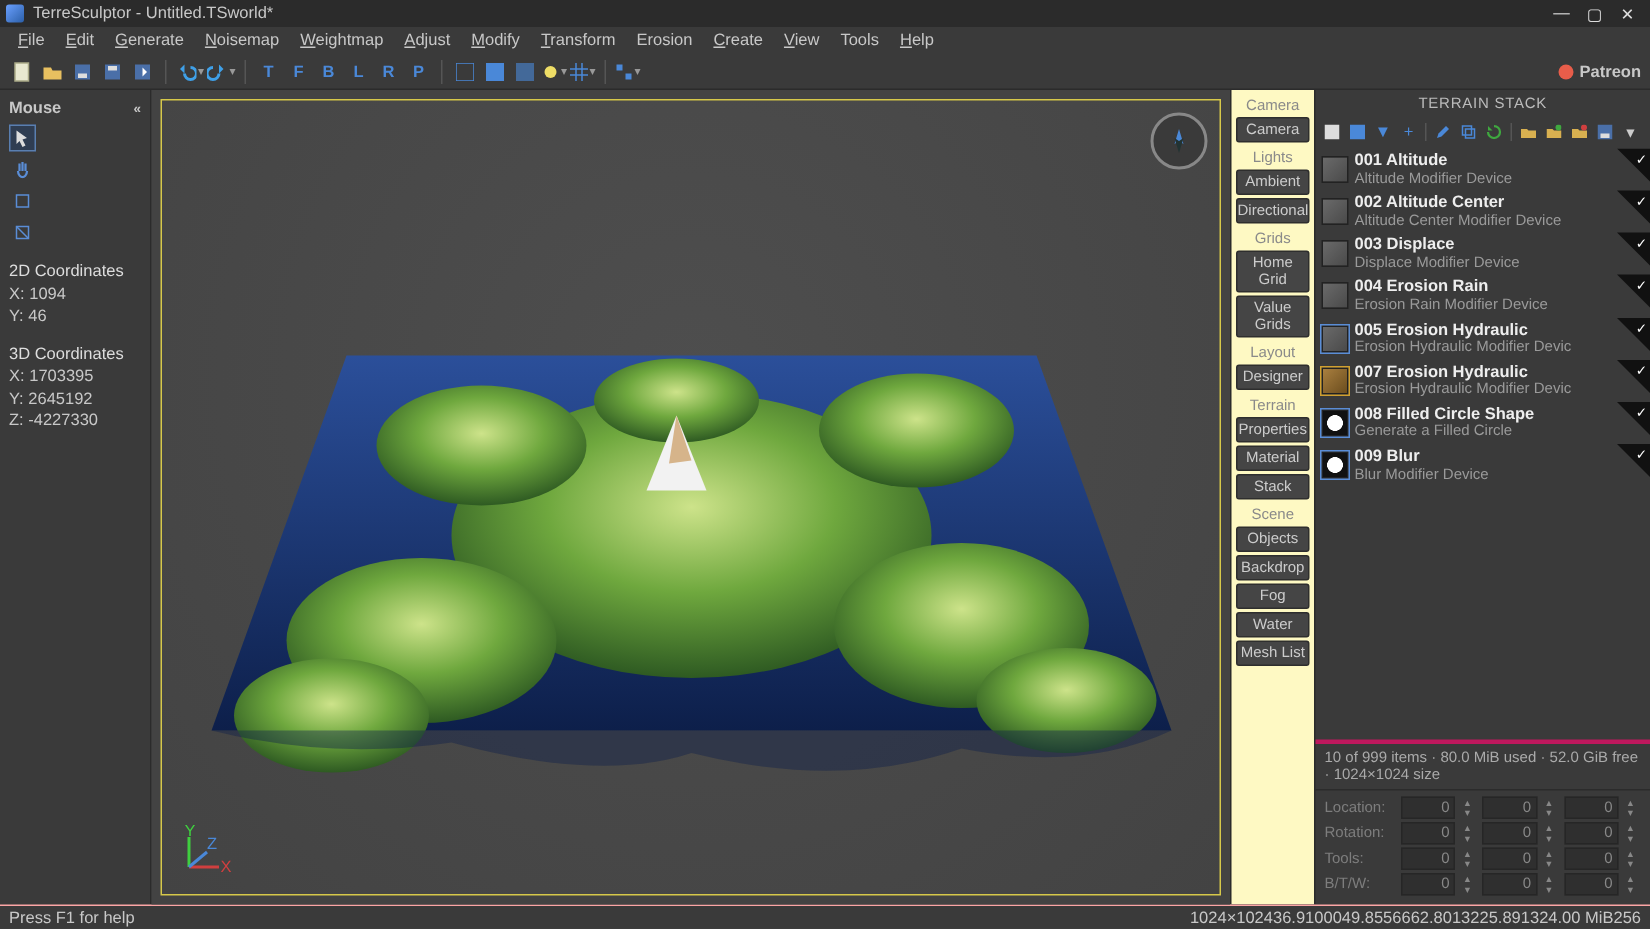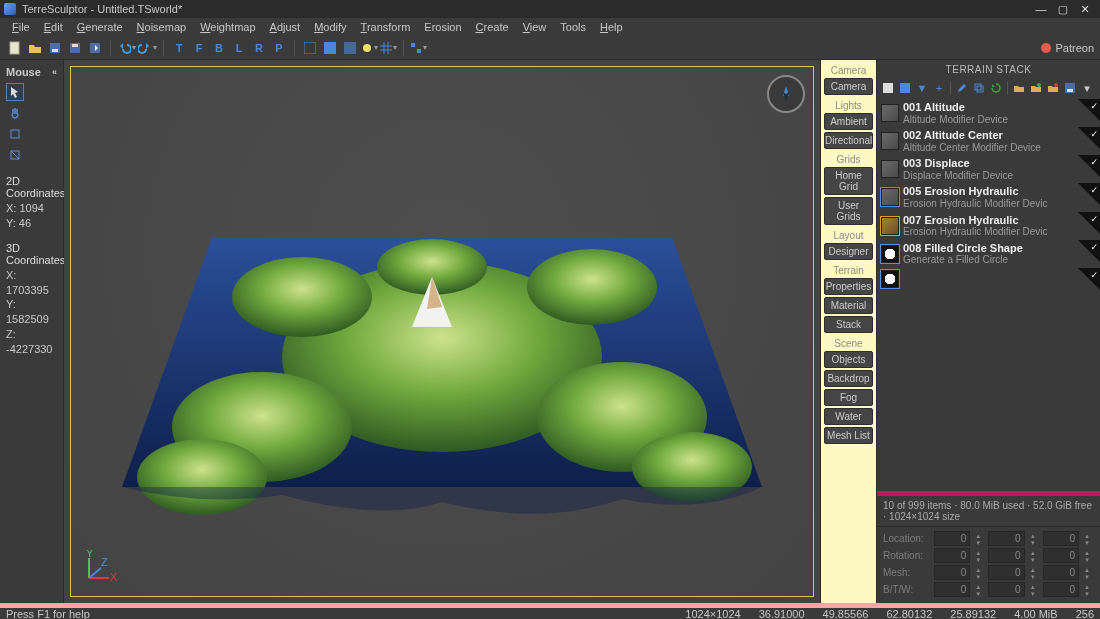--- a/index.html
+++ b/index.html
@@ -12,25 +12,25 @@
 
 .menubar { height:18px; background:#3a3a3a; display:flex; align-items:center; padding-left:6px; gap:2px; }
 .menubar .menu-item { padding:1px 6px; cursor:pointer; }
 .menubar .menu-item .ul { text-decoration:underline; }
 
 .toolbar { height:24px; background:#3a3a3a; border-bottom:1px solid #2b2b2b; display:flex; align-items:center; padding:0 6px; gap:2px; }
 .tbtn { width:18px; height:18px; display:flex; align-items:center; justify-content:center; cursor:pointer; border-radius:2px; }
 .tsep { width:1px; height:16px; background:#555; margin:0 4px; }
 .tdrop { display:flex; align-items:center; cursor:pointer; }
 .tdrop .caret { font-size:8px; margin-left:1px; color:#999; }
-.patreon { margin-left:auto; display:flex; align-items:center; gap:4px; cursor:pointer; color:#e85d4a; font-weight:400; }
+.patreon { margin-left:auto; display:flex; align-items:center; gap:4px; cursor:pointer; color:#e85d4a; font-weight:700; }
 .patreon .dot { width:10px;height:10px;border-radius:50%;background:#e85d4a; }
 
 .main { flex:1; display:flex; min-height:0; }
-.left-panel { width:64px; background:#3a3a3a; border-right:1px solid #2b2b2b; padding:4px 6px; display:flex; flex-direction:column; gap:3px; }
+.left-panel { width:101px; background:#3a3a3a; border-right:1px solid #2b2b2b; padding:4px 6px; display:flex; flex-direction:column; gap:3px; }
 .left-panel .panel-title { font-weight:600; color:#aaa; display:flex; justify-content:space-between; align-items:center; padding:2px 0;}
 .tool-row { display:flex; gap:2px; }
 .tool-btn { width:18px; height:18px; background:#3a3a3a; border:1px solid transparent; display:flex; align-items:center; justify-content:center; cursor:pointer; }
 .tool-btn.sel { border:1px solid #5a7fb0; background:#2f3d52; }
 .coord-block { margin-top:8px; }
 .coord-title { color:#ddd; margin-bottom:2px; }
 .coord-line { color:#bbb; line-height:1.35; }
 
 .viewport-wrap { flex:1; position:relative; background:#434343; }
 .viewport { position:absolute; inset:6px; border:1px solid #d6c84a; background:radial-gradient(circle at 50% 35%,#4e4e4e,#434343); overflow:hidden; }
@@ -54,28 +54,28 @@
 .thumb.gray { background:linear-gradient(135deg,#6a6a6a,#4a4a4a); }
 .thumb.brown { background:linear-gradient(135deg,#a97f3f,#6b4d1e); }
 .thumb.circle { background:radial-gradient(circle,#fff 45%,#111 48%); }
 .stack-item.sel .thumb { outline:1px solid #5a8dd6; }
 .stack-item.gold .thumb { outline:1px solid #d0a030; }
 .stack-text { flex:1; display:flex; flex-direction:column; line-height:1.15; overflow:hidden; }
 .stack-text .name { font-weight:700; color:#eee; white-space:nowrap; overflow:hidden; text-overflow:ellipsis; }
 .stack-text .desc { color:#9a9a9a; font-size:10px; white-space:nowrap; overflow:hidden; text-overflow:ellipsis; }
 .corner { position:absolute; right:0; top:0; width:0; height:0; border-top:22px solid #111; border-left:22px solid transparent; }
 .corner::after { content:"✓"; position:absolute; right:2px; top:-20px; font-size:9px; color:#fff; }
-.stack-status { padding:4px 6px; border-top:5px solid #be185d; color:#aaa; font-size:10px; }
+.stack-status { padding:4px 6px; border-top:3px solid #be185d; color:#aaa; font-size:10px; }
 .transform-grid { padding:4px 6px 6px; display:grid; grid-template-columns:48px repeat(3,1fr 12px); gap:2px 3px; align-items:center; border-top:1px solid #2b2b2b; }
 .transform-grid .lbl { color:#7d7d7d; font-size:10px; }
 .num-field { width:100%; text-align:right; background:#2f2f2f; border:1px solid #262626; padding:1px 3px; color:#888; font-size:10px; }
 .spin { display:flex; flex-direction:column; width:10px; }
 .spin div { height:7px; font-size:7px; line-height:7px; text-align:center; color:#888; cursor:pointer; }
 
-.statusbar { height:16px; background:#3a3a3a; border-top:5px solid #fca5a5; display:flex; align-items:center; padding:0 6px; gap:18px; font-size:10px; color:#bbb; }
+.statusbar { height:16px; background:#3a3a3a; border-top:1px solid #fca5a5; display:flex; align-items:center; padding:0 6px; font-size:10px; color:#bbb; }
 .statusbar .spacer { flex:1; }
 
 svg { display:block; }
 </style>
 </head>
 <body>
 
 <div class="titlebar">
   <div class="app-icon"></div>
   <div class="title">TerreSculptor - Untitled.TSworld*</div>
@@ -231,21 +231,21 @@
     </div>
 
     <div class="coord-block">
       <div class="coord-title">2D Coordinates</div>
       <div class="coord-line"><span>X:</span> <span>1094</span></div>
       <div class="coord-line"><span>Y:</span> <span>46</span></div>
     </div>
     <div class="coord-block">
       <div class="coord-title">3D Coordinates</div>
       <div class="coord-line"><span>X:</span> <span>1703395</span></div>
-      <div class="coord-line"><span>Y:</span> <span>1582509</span></div>
+      <div class="coord-line"><span>Y:</span> <span>2645192</span></div>
       <div class="coord-line"><span>Z:</span> <span>-4227330</span></div>
     </div>
   </div>
 
   <div class="viewport-wrap">
     <div class="viewport">
 
       <svg class="terrain-svg" width="720" height="430" viewBox="0 0 720 430">
         <defs>
           <linearGradient id="water" x1="0" y1="0" x2="0" y2="1">
@@ -295,21 +295,21 @@
 
   <div class="right-group">
     <div class="side-categories" id="categories">
         <div class="cat-head">Camera</div>
         <div class="cat-btn">Camera</div>
         <div class="cat-head">Lights</div>
         <div class="cat-btn">Ambient</div>
         <div class="cat-btn">Directional</div>
         <div class="cat-head">Grids</div>
         <div class="cat-btn">Home Grid</div>
-        <div class="cat-btn">User Grids</div>
+        <div class="cat-btn">Value Grids</div>
         <div class="cat-head">Layout</div>
         <div class="cat-btn">Designer</div>
         <div class="cat-head">Terrain</div>
         <div class="cat-btn">Properties</div>
         <div class="cat-btn">Material</div>
         <div class="cat-btn">Stack</div>
         <div class="cat-head">Scene</div>
         <div class="cat-btn">Objects</div>
         <div class="cat-btn">Backdrop</div>
         <div class="cat-btn">Fog</div>
@@ -393,20 +393,28 @@
             <div class="corner"></div>
           </div>
           <div class="stack-item">
             <div class="thumb gray"></div>
             <div class="stack-text">
               <span class="name">003 Displace</span>
               <span class="desc">Displace Modifier Device</span>
             </div>
             <div class="corner"></div>
           </div>
+          <div class="stack-item">
+            <div class="thumb gray"></div>
+            <div class="stack-text">
+              <span class="name">004 Erosion Rain</span>
+              <span class="desc">Erosion Rain Modifier Device</span>
+            </div>
+            <div class="corner"></div>
+          </div>
           <div class="stack-item sel">
             <div class="thumb gray"></div>
             <div class="stack-text">
               <span class="name">005 Erosion Hydraulic</span>
               <span class="desc">Erosion Hydraulic Modifier Devic</span>
             </div>
             <div class="corner"></div>
           </div>
           <div class="stack-item gold">
             <div class="thumb brown"></div>
@@ -419,20 +427,24 @@
           <div class="stack-item sel">
             <div class="thumb circle"></div>
             <div class="stack-text">
               <span class="name">008 Filled Circle Shape</span>
               <span class="desc">Generate a Filled Circle</span>
             </div>
             <div class="corner"></div>
           </div>
           <div class="stack-item sel">
             <div class="thumb circle"></div>
+            <div class="stack-text">
+              <span class="name">009 Blur</span>
+              <span class="desc">Blur Modifier Device</span>
+            </div>
             <div class="corner"></div>
           </div>
         </div>
       <div class="stack-status">10 of 999 items · 80.0 MiB used · 52.0 GiB free · 1024×1024 size</div>
       <div class="transform-grid" id="tgrid">
           <div class="lbl">Location:</div>
           <input class="num-field" value="0" style="">
           <div class="spin">
             <div>▴</div>
             <div>▾</div>
@@ -456,21 +468,21 @@
           <input class="num-field" value="0" style="">
           <div class="spin">
             <div>▴</div>
             <div>▾</div>
           </div>
           <input class="num-field" value="0" style="">
           <div class="spin">
             <div>▴</div>
             <div>▾</div>
           </div>
-          <div class="lbl">Mesh:</div>
+          <div class="lbl">Tools:</div>
           <input class="num-field" value="0" style="">
           <div class="spin">
             <div>▴</div>
             <div>▾</div>
           </div>
           <input class="num-field" value="0" style="">
           <div class="spin">
             <div>▴</div>
             <div>▾</div>
           </div>

